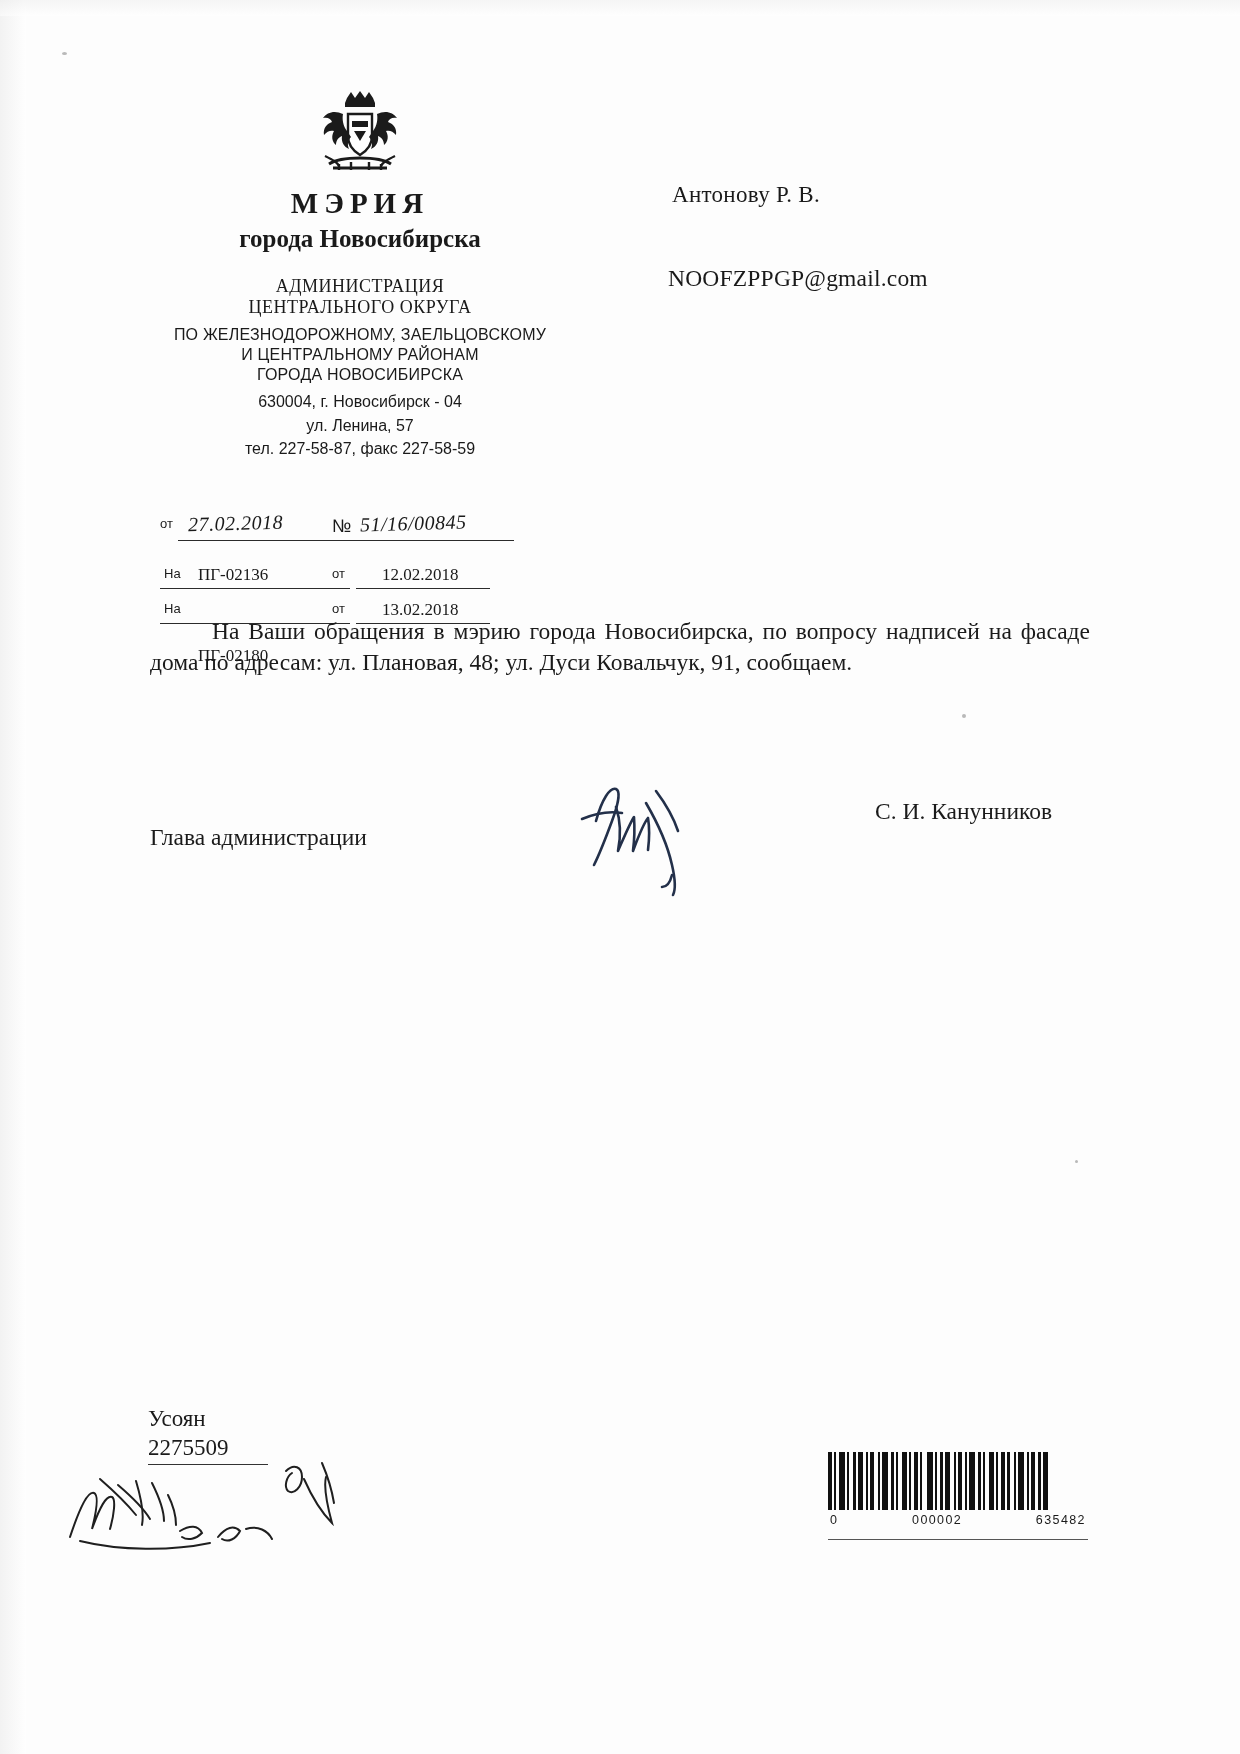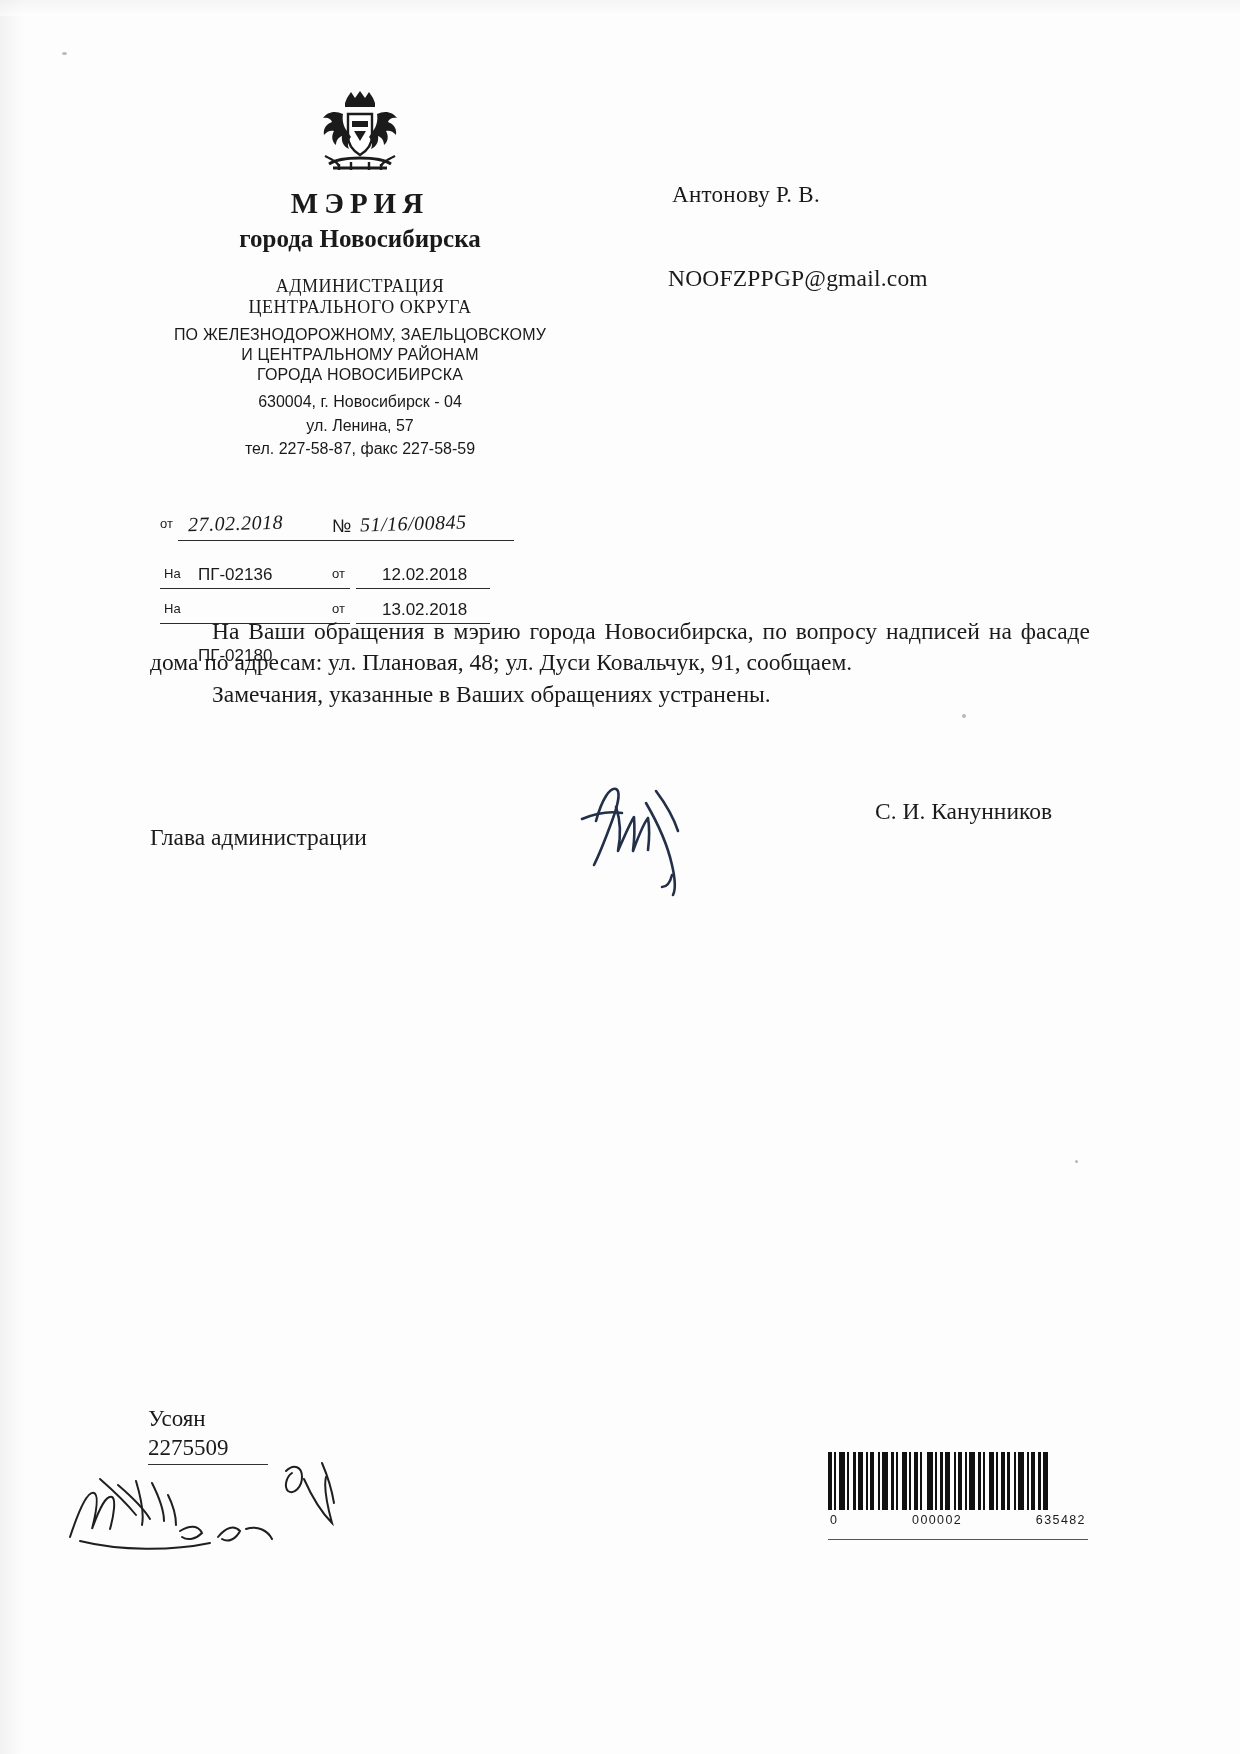--- a/index.html
+++ b/index.html
@@ -114,21 +114,21 @@
     top: 0px;
     font-family: "Liberation Serif", serif;
     font-style: italic;
     font-size: 20px;
     letter-spacing: .5px;
     transform: rotate(-1.6deg);
   }
   .ref-row .val {
     position: absolute;
     top: 3px;
-    font-family: Liberation Sans, sans-serif;
+    font-family: Liberation Serif, serif;
     font-size: 17px;
   }
   .rule {
     position: absolute;
     border-bottom: 1.6px solid #2b2b2b;
   }
 
   
   .addressee {
     position: absolute;
@@ -318,21 +318,20 @@
       <span class="rule" style="left:0px;top:26px;width:190px;"></span>
       <span class="rule" style="left:196px;top:26px;width:134px;"></span>
     </div>
   </div>
 
   <div class="addressee">Антонову Р. В.</div>
   <div class="addressee-email">NOOFZPPGP@gmail.com</div>
 
   <div class="body-text">
     <p>На Ваши обращения в мэрию города Новосибирска,  по вопросу надписей на фасаде дома по адресам: ул. Плановая, 48; ул. Дуси Ковальчук, 91, сообщаем.</p>
-    <p style="text-indent:62px;">Замечания, указанные в Ваших обращениях устранены.</p>
   </div>
 
   <div class="sig-title">Глава администрации</div>
   <div class="sig-name">С. И. Канунников</div>
 
   <svg class="signature" viewBox="0 0 180 170" aria-hidden="true">
     <g fill="none" stroke="#23304a" stroke-width="2.6" stroke-linecap="round" stroke-linejoin="round">
       <path d="M36 76 c6 -22 14 -34 20 -32 c5 2 2 16 -4 32 c-7 19 -14 36 -18 44"></path>
       <path d="M22 74 c14 -6 28 -8 40 -6"></path>
       <path d="M56 62 c6 18 4 34 2 44 c7 -16 12 -28 16 -34 c1 14 0 26 -1 34 c6 -16 10 -27 15 -33 c2 12 1 24 0 32"></path>

